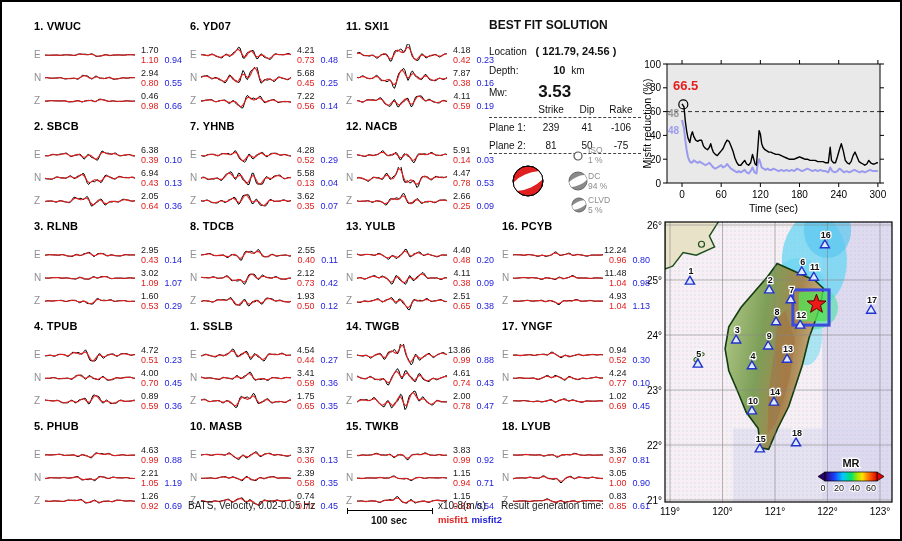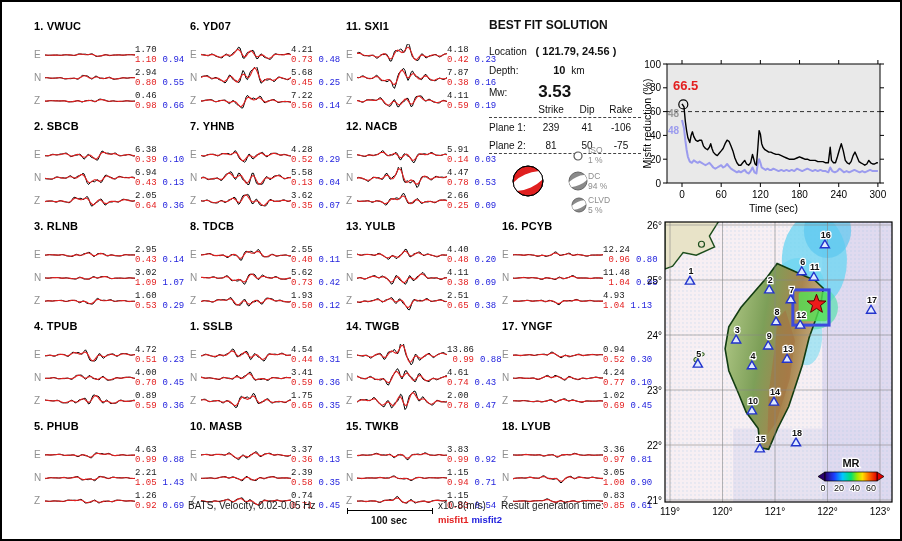--- a/index.html
+++ b/index.html
@@ -4,21 +4,21 @@
 <style>
   html,body{margin:0;padding:0;background:#fff;font-family:"Liberation Sans",sans-serif;}
   .frame{position:relative;width:898px;height:537px;border:2px solid #000;background:#fff;overflow:hidden;}
   .abs{position:absolute;}
   
   .stn{position:absolute;width:148px;height:96px;margin-left:12px;}
   .stn-hdr{font-size:11px;font-weight:bold;color:#000;letter-spacing:.2px;}
   .ch-row{position:absolute;left:0;width:148px;height:23px;display:flex;align-items:center;}
   .ch-letter{width:11px;font-size:10px;color:#8f8f8f;flex:0 0 11px;}
   .ch-wave{flex:0 0 90px;height:22px;}
-  .ch-nums{flex:1;display:grid;grid-template-columns:1fr auto;grid-template-rows:10px 10px;column-gap:6px;font-size:9px;line-height:10px;font-family:Liberation Mono, monospace;}
+  .ch-nums{flex:1;display:grid;grid-template-columns:1fr auto;grid-template-rows:10px 10px;column-gap:6px;font-size:9px;line-height:10px;}
   .ch-amp{grid-column:1;grid-row:1;text-align:right;color:#1a1a1a;}
   .ch-m1{grid-column:1;grid-row:2;text-align:right;color:#e32020;}
   .ch-m2{grid-column:2;grid-row:2;color:#2222dd;}
   
   .sol{position:absolute;left:487px;top:14px;width:176px;height:202px;font-size:10px;color:#111;}
   .sol-title{position:absolute;left:0;top:2px;font-size:12px;font-weight:bold;}
   .sol-line{position:absolute;left:0;}
   .b{font-weight:bold;}
   .sol-dash{position:absolute;left:0;width:152px;border-top:1px dashed #444;height:0;}
   .sol-col{position:absolute;width:40px;text-align:center;}
@@ -215,21 +215,21 @@
         </div>
         <div class="ch-row" style="top: 46px;">
           <span class="ch-letter">N</span>
           <svg class="ch-wave" width="90" height="22">
             <path d="M0.0,11.6 L1.5,11.5 L3.0,11.1 L4.5,10.7 L6.0,10.6 L7.5,10.8 L9.0,10.9 L10.5,10.8 L12.0,10.9 L13.5,11.0 L15.0,11.0 L16.5,10.7 L18.0,10.4 L19.5,10.4 L21.0,10.8 L22.5,11.2 L24.0,11.1 L25.5,10.8 L27.0,10.7 L28.5,10.6 L30.0,10.1 L31.5,9.5 L33.0,9.7 L34.5,11.0 L36.0,12.6 L37.5,13.0 L39.0,12.6 L40.5,12.3 L42.0,12.6 L43.5,12.6 L45.0,12.0 L46.5,11.9 L48.0,12.8 L49.5,13.7 L51.0,12.9 L52.5,10.9 L54.0,9.5 L55.5,9.4 L57.0,9.9 L58.5,10.0 L60.0,10.2 L61.5,10.9 L63.0,11.6 L64.5,11.5 L66.0,10.7 L67.5,10.1 L69.0,10.2 L70.5,10.6 L72.0,10.8 L73.5,10.7 L75.0,10.8 L76.5,10.9 L78.0,10.9 L79.5,10.7 L81.0,10.5 L82.5,10.7 L84.0,11.1 L85.5,11.5 L87.0,11.5 L88.5,11.5 L90.0,11.5" fill="none" stroke="#000" стroke="#000" stroke-width="1"></path>
             <path d="M0.0,11.4 L1.5,11.3 L3.0,11.1 L4.5,10.9 L6.0,10.7 L7.5,10.7 L9.0,10.8 L10.5,10.9 L12.0,11.0 L13.5,11.0 L15.0,10.9 L16.5,10.7 L18.0,10.6 L19.5,10.6 L21.0,10.8 L22.5,11.0 L24.0,11.1 L25.5,11.1 L27.0,10.8 L28.5,10.4 L30.0,10.1 L31.5,10.0 L33.0,10.3 L34.5,11.0 L36.0,11.8 L37.5,12.4 L39.0,12.7 L40.5,12.4 L42.0,12.0 L43.5,11.8 L45.0,11.9 L46.5,12.3 L48.0,12.7 L49.5,12.7 L51.0,12.1 L52.5,11.2 L54.0,10.3 L55.5,9.7 L57.0,9.7 L58.5,10.1 L60.0,10.7 L61.5,11.2 L63.0,11.3 L64.5,11.1 L66.0,10.8 L67.5,10.5 L69.0,10.4 L70.5,10.5 L72.0,10.7 L73.5,10.9 L75.0,11.0 L76.5,10.9 L78.0,10.8 L79.5,10.7 L81.0,10.7 L82.5,10.8 L84.0,11.0 L85.5,11.3 L87.0,11.4 L88.5,11.5 L90.0,11.4" fill="none" stroke="#e32020" stroke-width="1.1"></path>
           </svg>
           <div class="ch-nums">
             <span class="ch-amp">2.21</span>
             <span class="ch-m1">1.05</span>
-            <span class="ch-m2">1.43</span>
+            <span class="ch-m2">1.19</span>
           </div>
         </div>
         <div class="ch-row" style="top: 69px;">
           <span class="ch-letter">Z</span>
           <svg class="ch-wave" width="90" height="22">
             <path d="M0.0,11.0 L1.5,11.1 L3.0,11.3 L4.5,11.4 L6.0,11.3 L7.5,11.0 L9.0,10.9 L10.5,11.0 L12.0,11.1 L13.5,11.1 L15.0,11.2 L16.5,11.4 L18.0,11.6 L19.5,11.3 L21.0,10.6 L22.5,10.1 L24.0,10.1 L25.5,10.3 L27.0,10.3 L28.5,10.2 L30.0,10.2 L31.5,10.5 L33.0,10.4 L34.5,9.6 L36.0,9.3 L37.5,10.2 L39.0,12.0 L40.5,13.0 L42.0,12.8 L43.5,12.4 L45.0,12.3 L46.5,11.9 L48.0,10.8 L49.5,10.0 L51.0,10.7 L52.5,12.3 L54.0,13.0 L55.5,12.4 L57.0,11.5 L58.5,11.3 L60.0,11.5 L61.5,11.3 L63.0,11.0 L64.5,11.2 L66.0,11.7 L67.5,11.8 L69.0,11.1 L70.5,10.4 L72.0,10.1 L73.5,10.2 L75.0,10.3 L76.5,10.4 L78.0,10.6 L79.5,10.9 L81.0,11.1 L82.5,11.0 L84.0,10.8 L85.5,10.7 L87.0,10.9 L88.5,11.2 L90.0,11.3" fill="none" stroke="#000" стroke="#000" stroke-width="1"></path>
             <path d="M0.0,11.1 L1.5,11.1 L3.0,11.2 L4.5,11.3 L6.0,11.2 L7.5,11.1 L9.0,11.0 L10.5,10.9 L12.0,11.0 L13.5,11.1 L15.0,11.3 L16.5,11.4 L18.0,11.3 L19.5,11.1 L21.0,10.8 L22.5,10.5 L24.0,10.3 L25.5,10.2 L27.0,10.4 L28.5,10.5 L30.0,10.6 L31.5,10.4 L33.0,10.2 L34.5,9.9 L36.0,10.0 L37.5,10.5 L39.0,11.4 L40.5,12.2 L42.0,12.7 L43.5,12.6 L45.0,12.0 L46.5,11.2 L48.0,10.7 L49.5,10.7 L51.0,11.1 L52.5,11.7 L54.0,12.2 L55.5,12.2 L57.0,11.9 L58.5,11.4 L60.0,11.0 L61.5,11.0 L63.0,11.2 L64.5,11.4 L66.0,11.5 L67.5,11.4 L69.0,11.1 L70.5,10.7 L72.0,10.4 L73.5,10.3 L75.0,10.3 L76.5,10.5 L78.0,10.8 L79.5,10.9 L81.0,11.0 L82.5,10.9 L84.0,10.9 L85.5,10.9 L87.0,10.9 L88.5,11.0 L90.0,11.2" fill="none" stroke="#e32020" stroke-width="1.1"></path>
           </svg>
           <div class="ch-nums">
             <span class="ch-amp">1.26</span>
@@ -330,21 +330,21 @@
             <span class="ch-m2">0.11</span>
           </div>
         </div>
         <div class="ch-row" style="top: 46px;">
           <span class="ch-letter">N</span>
           <svg class="ch-wave" width="90" height="22">
             <path d="M0.0,10.3 L1.5,10.5 L3.0,10.6 L4.5,10.5 L6.0,10.6 L7.5,10.9 L9.0,10.8 L10.5,10.3 L12.0,9.8 L13.5,10.0 L15.0,10.8 L16.5,11.3 L18.0,11.2 L19.5,11.0 L21.0,11.0 L22.5,10.7 L24.0,9.7 L25.5,8.7 L27.0,9.2 L28.5,11.3 L30.0,13.3 L31.5,13.7 L33.0,13.1 L34.5,13.4 L36.0,14.1 L37.5,13.7 L39.0,12.6 L40.5,13.2 L42.0,15.8 L43.5,17.4 L45.0,15.1 L46.5,10.5 L48.0,7.6 L49.5,7.2 L51.0,7.4 L52.5,7.1 L54.0,7.9 L55.5,10.5 L57.0,12.5 L58.5,11.8 L60.0,9.3 L61.5,8.0 L63.0,8.9 L64.5,10.1 L66.0,10.5 L67.5,10.4 L69.0,10.8 L70.5,11.2 L72.0,10.9 L73.5,9.9 L75.0,9.6 L76.5,10.3 L78.0,11.4 L79.5,12.0 L81.0,12.1 L82.5,12.1 L84.0,12.2 L85.5,12.1 L87.0,11.5 L88.5,11.0 L90.0,11.1" fill="none" stroke="#000" стroke="#000" stroke-width="1"></path>
             <path d="M0.0,10.5 L1.5,10.4 L3.0,10.6 L4.5,10.8 L6.0,10.9 L7.5,10.8 L9.0,10.6 L10.5,10.4 L12.0,10.3 L13.5,10.3 L15.0,10.6 L16.5,11.0 L18.0,11.3 L19.5,11.3 L21.0,11.0 L22.5,10.4 L24.0,9.8 L25.5,9.6 L27.0,10.0 L28.5,11.0 L30.0,12.2 L31.5,13.2 L33.0,13.5 L34.5,13.2 L36.0,12.7 L37.5,12.4 L39.0,12.8 L40.5,13.8 L42.0,14.8 L43.5,14.9 L45.0,13.8 L46.5,11.6 L48.0,9.1 L49.5,7.4 L51.0,7.0 L52.5,8.0 L54.0,9.6 L55.5,10.9 L57.0,11.4 L58.5,11.0 L60.0,10.1 L61.5,9.4 L63.0,9.2 L64.5,9.7 L66.0,10.4 L67.5,11.0 L69.0,11.1 L70.5,10.9 L72.0,10.5 L73.5,10.2 L75.0,10.2 L76.5,10.5 L78.0,11.1 L79.5,11.6 L81.0,12.0 L82.5,12.1 L84.0,11.9 L85.5,11.6 L87.0,11.3 L88.5,11.2 L90.0,11.2" fill="none" stroke="#e32020" stroke-width="1.1"></path>
           </svg>
           <div class="ch-nums">
-            <span class="ch-amp">5.62</span>
+            <span class="ch-amp">2.12</span>
             <span class="ch-m1">0.73</span>
             <span class="ch-m2">0.42</span>
           </div>
         </div>
         <div class="ch-row" style="top: 69px;">
           <span class="ch-letter">Z</span>
           <svg class="ch-wave" width="90" height="22">
             <path d="M0.0,11.6 L1.5,10.9 L3.0,10.6 L4.5,10.8 L6.0,11.0 L7.5,11.0 L9.0,11.3 L10.5,11.9 L12.0,12.1 L13.5,11.4 L15.0,10.3 L16.5,9.6 L18.0,9.7 L19.5,10.0 L21.0,9.8 L22.5,9.5 L24.0,9.9 L25.5,10.3 L27.0,9.5 L28.5,8.0 L30.0,7.6 L31.5,9.8 L33.0,13.0 L34.5,14.7 L36.0,14.8 L37.5,14.9 L39.0,15.3 L40.5,13.9 L42.0,10.7 L43.5,9.0 L45.0,11.2 L46.5,15.1 L48.0,16.1 L49.5,13.9 L51.0,11.9 L52.5,11.8 L54.0,11.8 L55.5,10.7 L57.0,10.2 L58.5,11.8 L60.0,14.0 L61.5,13.9 L63.0,11.3 L64.5,8.8 L66.0,8.0 L67.5,8.3 L69.0,8.5 L70.5,8.6 L72.0,9.4 L73.5,10.6 L75.0,11.2 L76.5,10.8 L78.0,10.1 L79.5,10.2 L81.0,11.0 L82.5,11.6 L84.0,11.7 L85.5,11.8 L87.0,12.0 L88.5,12.0 L90.0,11.4" fill="none" stroke="#000" стroke="#000" stroke-width="1"></path>
             <path d="M0.0,11.5 L1.5,11.1 L3.0,10.8 L4.5,10.7 L6.0,10.8 L7.5,11.1 L9.0,11.5 L10.5,11.7 L12.0,11.6 L13.5,11.2 L15.0,10.7 L16.5,10.1 L18.0,9.8 L19.5,9.8 L21.0,10.0 L22.5,10.3 L24.0,10.3 L25.5,10.0 L27.0,9.4 L28.5,8.9 L30.0,9.0 L31.5,10.0 L33.0,11.7 L34.5,13.6 L36.0,14.9 L37.5,14.9 L39.0,13.8 L40.5,12.1 L42.0,10.9 L43.5,10.7 L45.0,11.6 L46.5,13.1 L48.0,14.1 L49.5,14.1 L51.0,12.9 L52.5,11.5 L54.0,10.5 L55.5,10.4 L57.0,11.3 L58.5,12.3 L60.0,12.9 L61.5,12.5 L63.0,11.4 L64.5,9.9 L66.0,8.8 L67.5,8.4 L69.0,8.7 L70.5,9.4 L72.0,10.1 L73.5,10.6 L75.0,10.8 L76.5,10.7 L78.0,10.6 L79.5,10.6 L81.0,10.8 L82.5,11.2 L84.0,11.6 L85.5,11.9 L87.0,11.9 L88.5,11.6 L90.0,11.2" fill="none" stroke="#e32020" stroke-width="1.1"></path>
           </svg>
@@ -359,21 +359,21 @@
         <div class="stn-hdr">1. SSLB</div>
         <div class="ch-row" style="top: 23px;">
           <span class="ch-letter">E</span>
           <svg class="ch-wave" width="90" height="22">
             <path d="M0.0,11.9 L1.5,11.7 L3.0,10.8 L4.5,10.2 L6.0,10.5 L7.5,11.3 L9.0,11.7 L10.5,11.9 L12.0,12.4 L13.5,12.9 L15.0,12.8 L16.5,11.8 L18.0,10.7 L19.5,10.7 L21.0,11.6 L22.5,11.9 L24.0,11.1 L25.5,10.1 L27.0,9.5 L28.5,8.8 L30.0,6.8 L31.5,4.9 L33.0,5.9 L34.5,9.7 L36.0,12.8 L37.5,12.6 L39.0,10.7 L40.5,9.9 L42.0,10.1 L43.5,8.9 L45.0,7.1 L46.5,8.2 L48.0,12.5 L49.5,15.6 L51.0,14.3 L52.5,10.7 L54.0,9.5 L55.5,11.2 L57.0,12.9 L58.5,13.4 L60.0,14.3 L61.5,16.2 L63.0,17.1 L64.5,15.2 L66.0,11.9 L67.5,9.9 L69.0,9.9 L70.5,10.5 L72.0,10.4 L73.5,10.1 L75.0,10.3 L76.5,10.7 L78.0,10.4 L79.5,9.5 L81.0,9.1 L82.5,9.8 L84.0,10.9 L85.5,11.4 L87.0,11.3 L88.5,11.1 L90.0,11.1" fill="none" stroke="#000" стroke="#000" stroke-width="1"></path>
             <path d="M0.0,11.5 L1.5,11.3 L3.0,11.0 L4.5,10.7 L6.0,10.6 L7.5,10.9 L9.0,11.4 L10.5,12.0 L12.0,12.4 L13.5,12.4 L15.0,12.1 L16.5,11.6 L18.0,11.2 L19.5,11.0 L21.0,11.1 L22.5,11.3 L24.0,11.4 L25.5,10.9 L27.0,9.8 L28.5,8.4 L30.0,7.3 L31.5,6.9 L33.0,7.7 L34.5,9.4 L36.0,11.3 L37.5,12.3 L39.0,12.1 L40.5,10.7 L42.0,9.1 L43.5,8.2 L45.0,8.6 L46.5,10.2 L48.0,12.1 L49.5,13.2 L51.0,13.1 L52.5,12.0 L54.0,10.8 L55.5,10.5 L57.0,11.4 L58.5,13.0 L60.0,14.7 L61.5,15.5 L63.0,15.1 L64.5,13.8 L66.0,12.1 L67.5,10.8 L69.0,10.1 L70.5,10.1 L72.0,10.4 L73.5,10.7 L75.0,10.8 L76.5,10.5 L78.0,10.2 L79.5,9.9 L81.0,9.8 L82.5,10.1 L84.0,10.6 L85.5,11.1 L87.0,11.4 L88.5,11.3 L90.0,11.0" fill="none" stroke="#e32020" stroke-width="1.1"></path>
           </svg>
           <div class="ch-nums">
             <span class="ch-amp">4.54</span>
             <span class="ch-m1">0.44</span>
-            <span class="ch-m2">0.31</span>
+            <span class="ch-m2">0.27</span>
           </div>
         </div>
         <div class="ch-row" style="top: 46px;">
           <span class="ch-letter">N</span>
           <svg class="ch-wave" width="90" height="22">
             <path d="M0.0,10.1 L1.5,10.4 L3.0,10.9 L4.5,11.3 L6.0,11.1 L7.5,10.8 L9.0,10.8 L10.5,11.2 L12.0,11.5 L13.5,11.6 L15.0,11.8 L16.5,12.3 L18.0,12.6 L19.5,12.0 L21.0,10.9 L22.5,10.3 L24.0,10.6 L25.5,11.1 L27.0,11.2 L28.5,11.2 L30.0,11.7 L31.5,12.2 L33.0,11.3 L34.5,9.4 L36.0,8.4 L37.5,9.7 L39.0,11.5 L40.5,11.6 L42.0,10.1 L43.5,9.0 L45.0,8.6 L46.5,7.4 L48.0,5.5 L49.5,5.2 L51.0,7.9 L52.5,11.6 L54.0,13.3 L55.5,12.7 L57.0,12.0 L58.5,12.3 L60.0,12.5 L61.5,12.0 L63.0,11.7 L64.5,12.3 L66.0,13.3 L67.5,13.2 L69.0,11.9 L70.5,10.7 L72.0,10.5 L73.5,10.7 L75.0,10.9 L76.5,10.9 L78.0,11.2 L79.5,11.6 L81.0,11.7 L82.5,11.2 L84.0,10.6 L85.5,10.3 L87.0,10.6 L88.5,10.7 L90.0,10.6" fill="none" stroke="#000" стroke="#000" stroke-width="1"></path>
             <path d="M0.0,10.4 L1.5,10.6 L3.0,10.9 L4.5,11.1 L6.0,11.1 L7.5,11.0 L9.0,11.0 L10.5,11.0 L12.0,11.2 L13.5,11.6 L15.0,11.9 L16.5,12.1 L18.0,12.0 L19.5,11.7 L21.0,11.1 L22.5,10.7 L24.0,10.5 L25.5,10.7 L27.0,11.2 L28.5,11.7 L30.0,11.8 L31.5,11.5 L33.0,10.8 L34.5,10.0 L36.0,9.6 L37.5,9.9 L39.0,10.5 L40.5,11.1 L42.0,11.1 L43.5,10.1 L45.0,8.6 L46.5,7.2 L48.0,6.6 L49.5,7.3 L51.0,8.9 L52.5,10.8 L54.0,12.2 L55.5,12.7 L57.0,12.5 L58.5,12.0 L60.0,11.6 L61.5,11.6 L63.0,12.0 L64.5,12.4 L66.0,12.6 L67.5,12.3 L69.0,11.8 L70.5,11.1 L72.0,10.7 L73.5,10.5 L75.0,10.7 L76.5,11.1 L78.0,11.4 L79.5,11.5 L81.0,11.4 L82.5,11.1 L84.0,10.8 L85.5,10.6 L87.0,10.5 L88.5,10.6 L90.0,10.7" fill="none" stroke="#e32020" stroke-width="1.1"></path>
           </svg>
           <div class="ch-nums">
             <span class="ch-amp">3.41</span>

